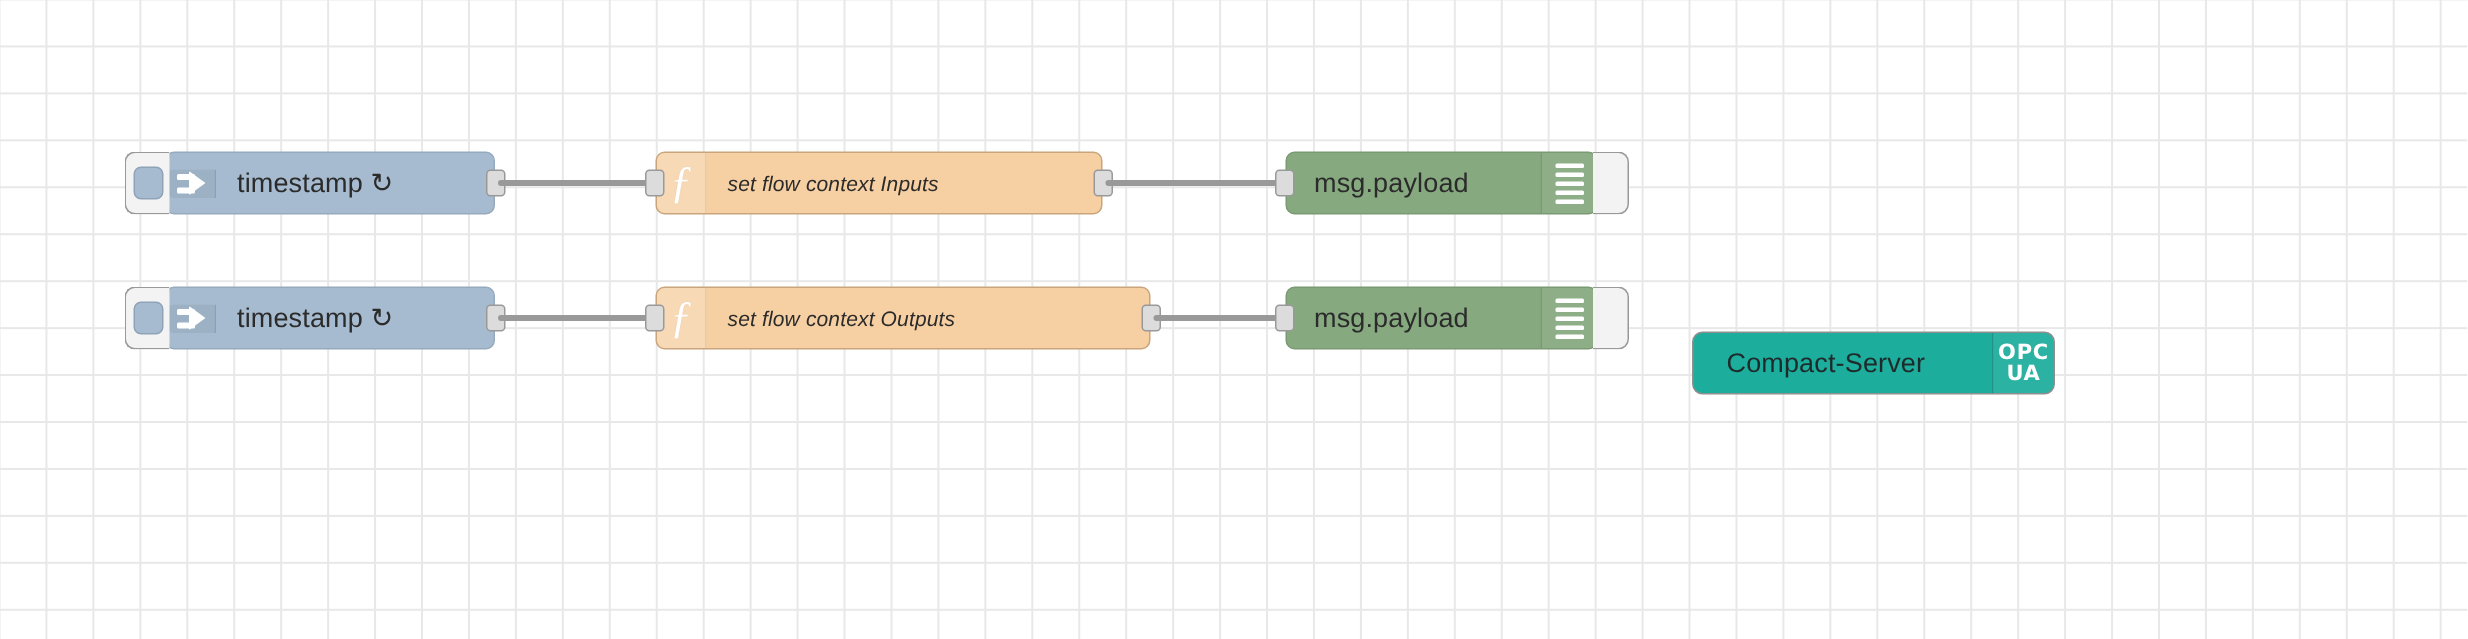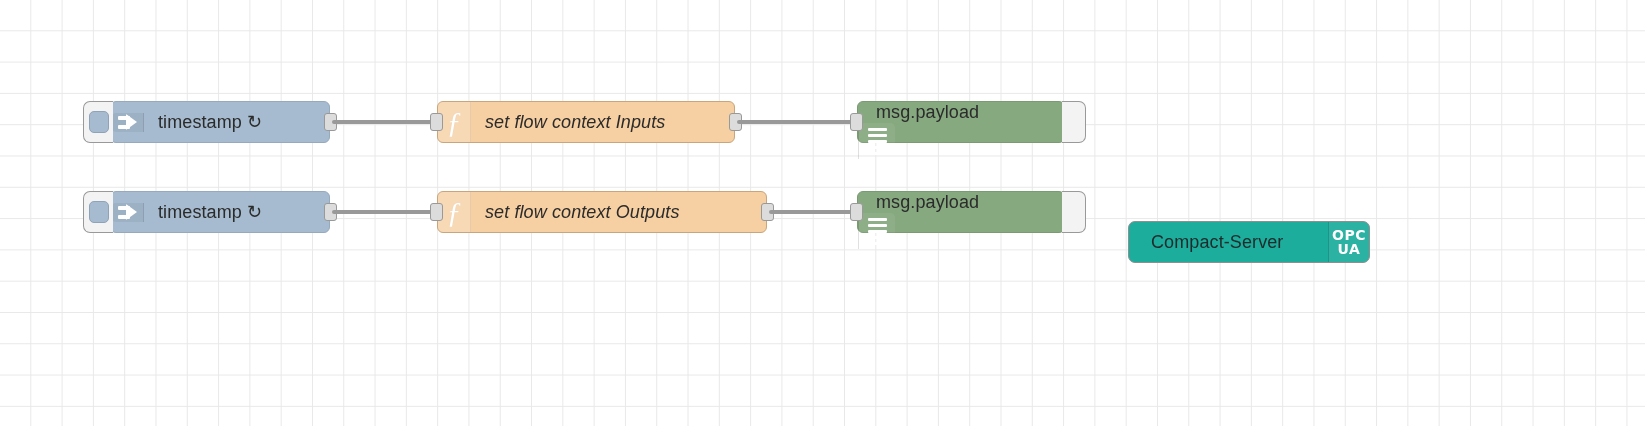--- a/index.html
+++ b/index.html
@@ -97,28 +97,27 @@
   .fn-glyph {
     font-family: "Liberation Serif", serif;
     font-style: italic;
     font-size: 30px;
     color: #ffffff;
     line-height: 1;
     text-shadow: 0 0 1px rgba(0,0,0,0.08);
   }
   .function-node .node-label {
     font-style: italic;
-    font-size: 18px;
+    font-size: 14px;
   }
 
   
   .debug-node {
     background: #87a980;
     border-color: #7a9a73;
-    flex-direction: column;
   }
   .debug-node .node-label {
     padding-left: 18px;
     padding-right: 10px;
   }
   .debug-icon-box {
     width: 36px;
     flex: 0 0 36px;
     display: flex;
     flex-direction: column;

